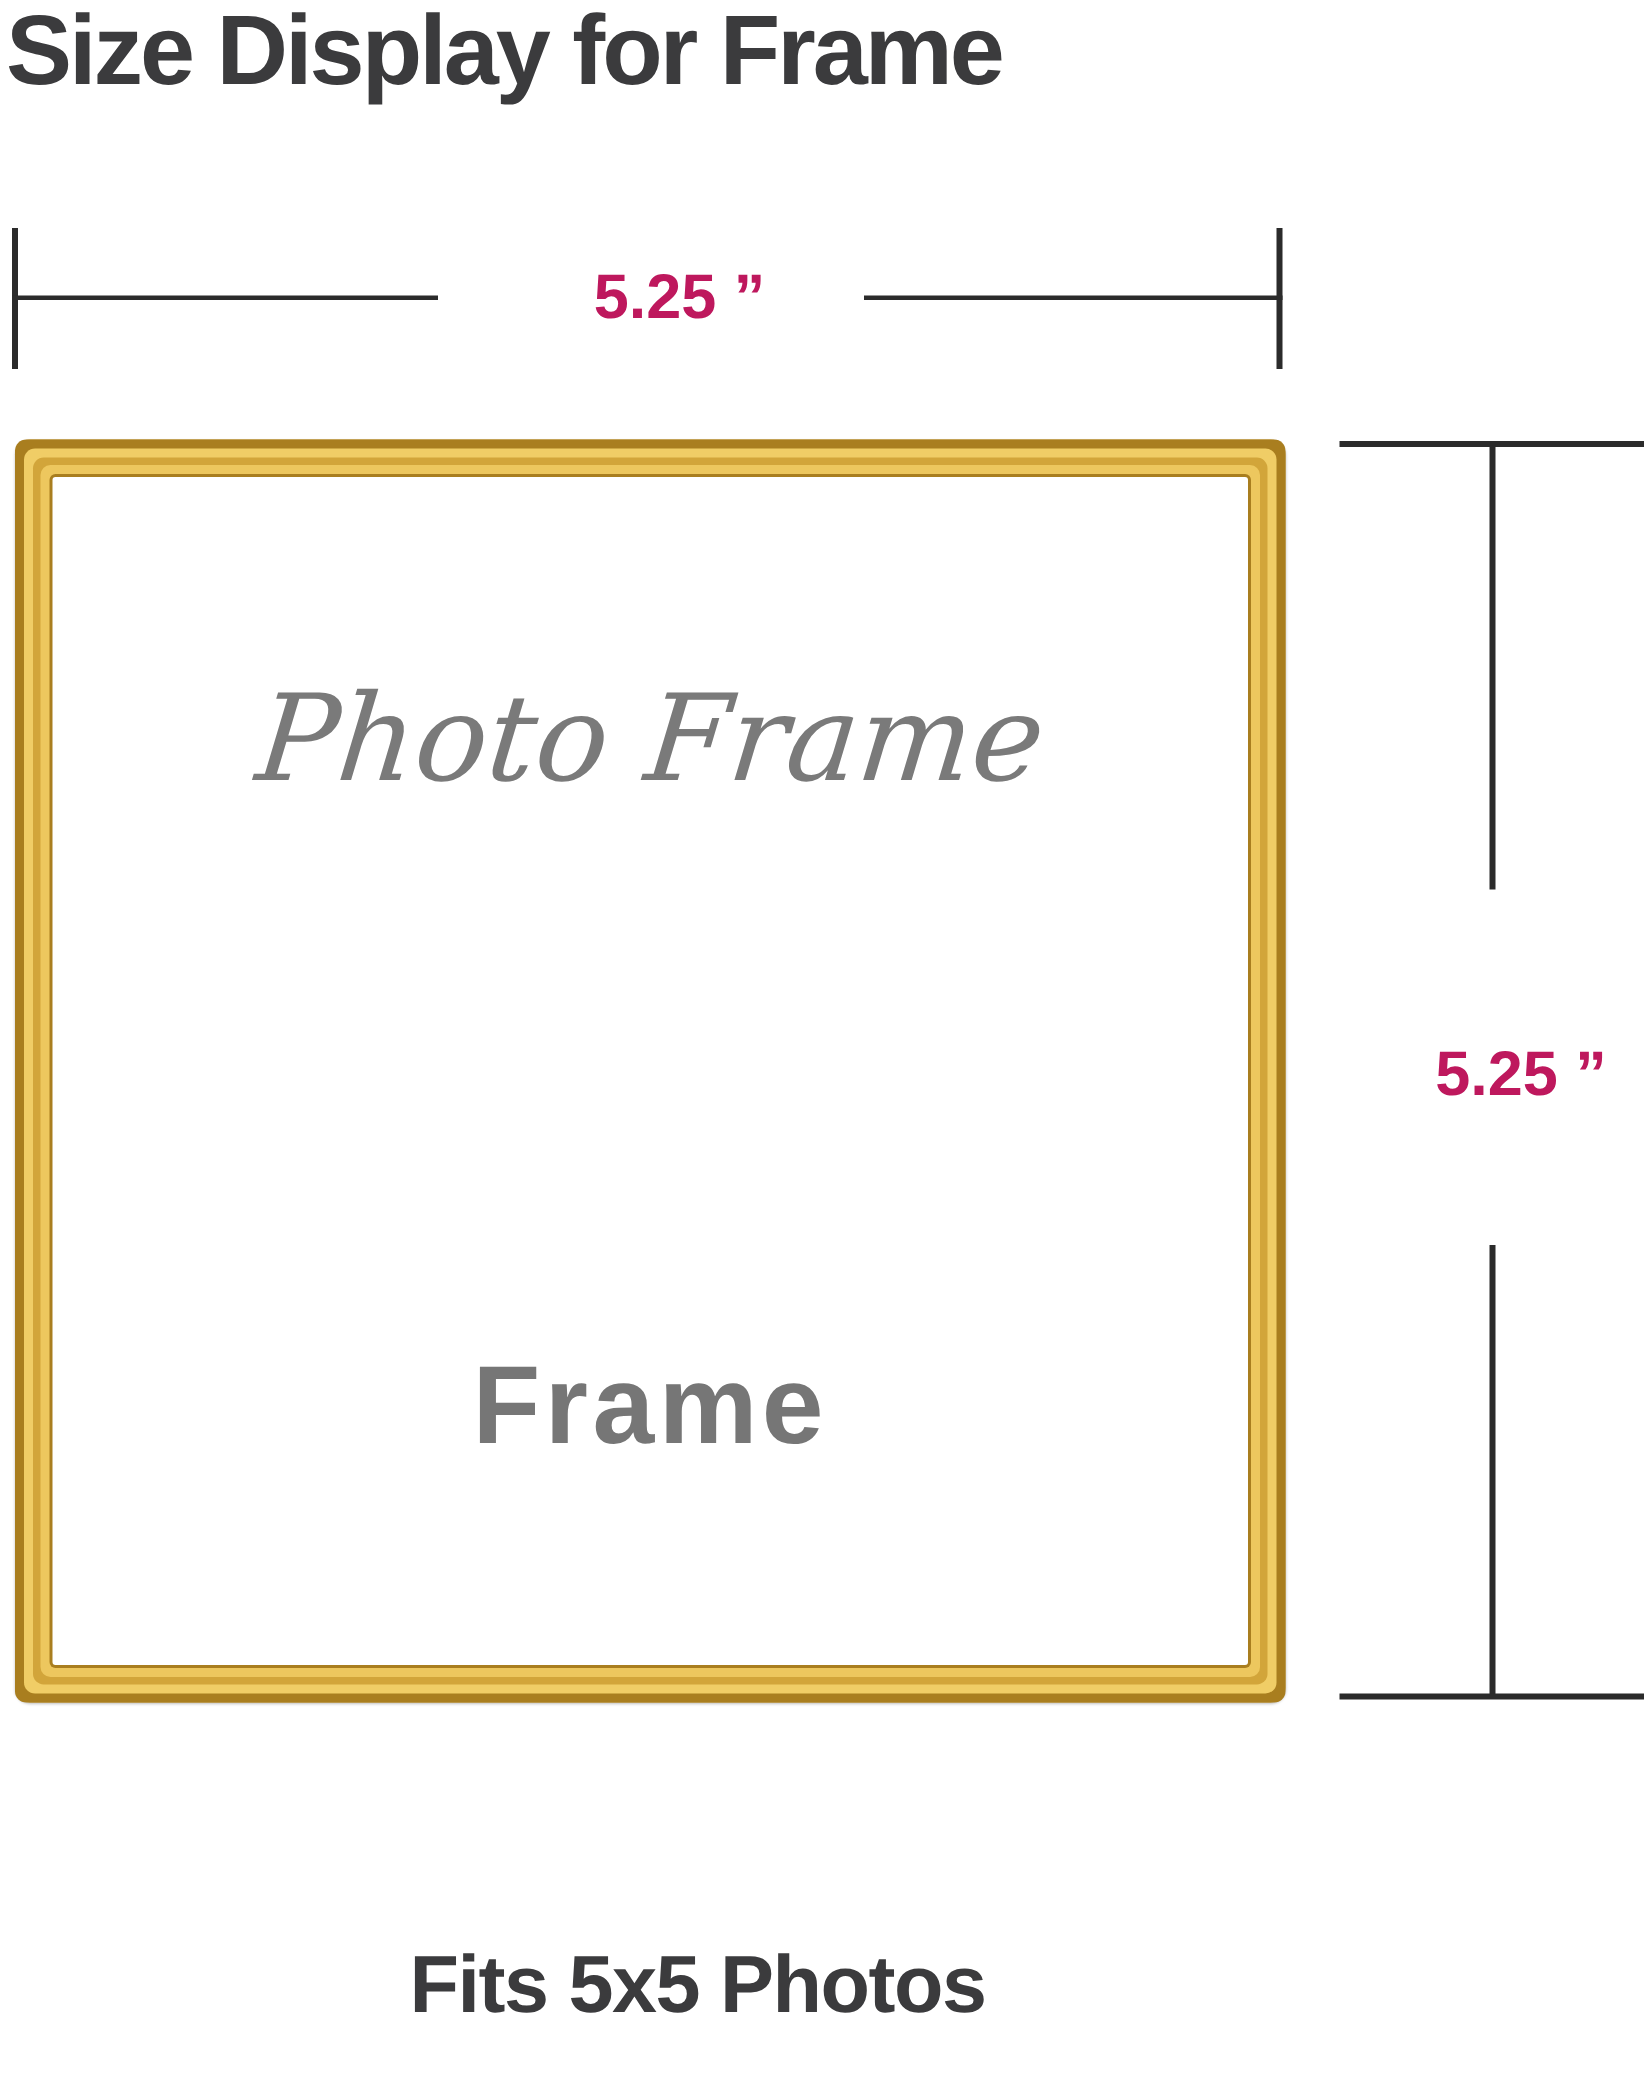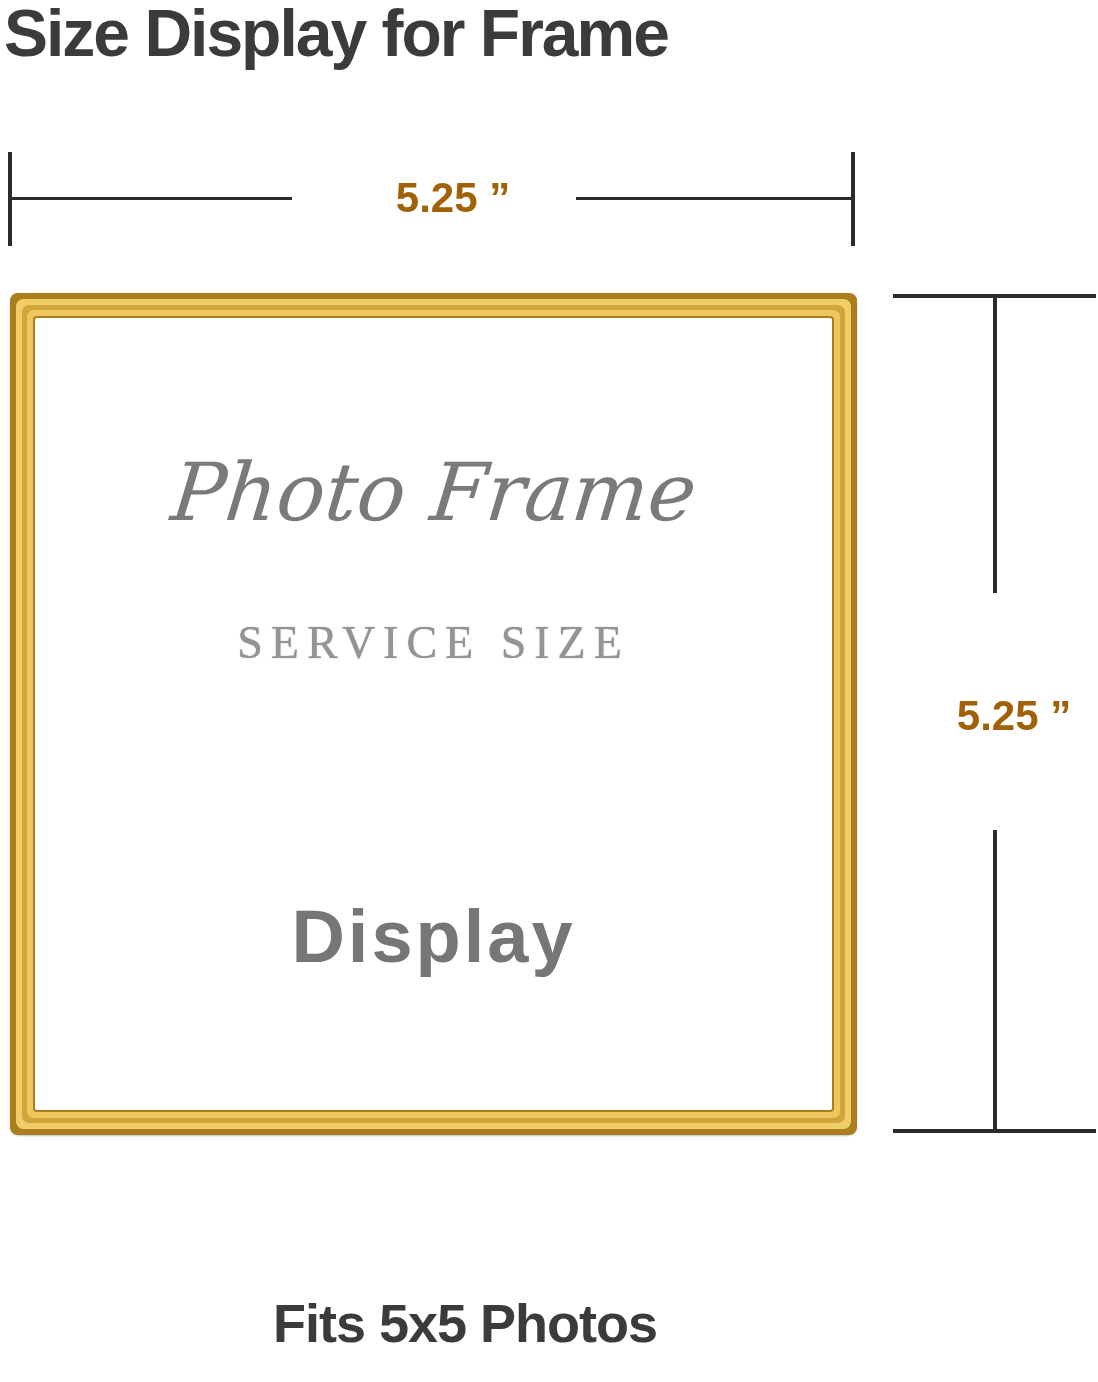--- a/index.html
+++ b/index.html
@@ -30,21 +30,21 @@
     color: #3b3b3d;
     white-space: nowrap;
   }
 
   
   .dim-line { position: absolute; background: #2b2b2b; }
   .dim-label {
     position: absolute;
     font-weight: 700;
     font-size: 42px;
-    color: #a16207;
+    color: #be185d;
     white-space: nowrap;
     transform: translate(-50%, -50%);
   }
 
   
   .wdim-tick-left  { left: 8px;  top: 152px; width: 4px; height: 94px; }
   .wdim-line-1     { left: 8px;  top: 197px; width: 284px; height: 3px; }
   .wdim-line-2     { left: 576px; top: 197px; width: 279px; height: 3px; }
   .wdim-tick-right { left: 851px; top: 152px; width: 4px; height: 94px; }
   .wdim-label      { left: 453px; top: 198px; }
@@ -142,22 +142,21 @@
 
   <div class="dim-line wdim-tick-left"></div>
   <div class="dim-line wdim-line-1"></div>
   <div class="dim-label wdim-label">5.25 ”</div>
   <div class="dim-line wdim-line-2"></div>
   <div class="dim-line wdim-tick-right"></div>
 
   <div class="frame">
     <div class="frame-inner">
       <div class="frame-script-text">Photo Frame</div>
-      <div class="frame-service-text">SERVICE SIZE</div>
-      <div class="frame-brand-text">Display</div>
+      <div class="frame-brand-text">Frame</div>
     </div>
   </div>
 
   <div class="dim-line hdim-tick-top"></div>
   <div class="dim-line hdim-line-1"></div>
   <div class="dim-label hdim-label">5.25 ”</div>
   <div class="dim-line hdim-line-2"></div>
   <div class="dim-line hdim-tick-bottom"></div>
 
   <div class="fits-caption">Fits 5x5 Photos</div>

